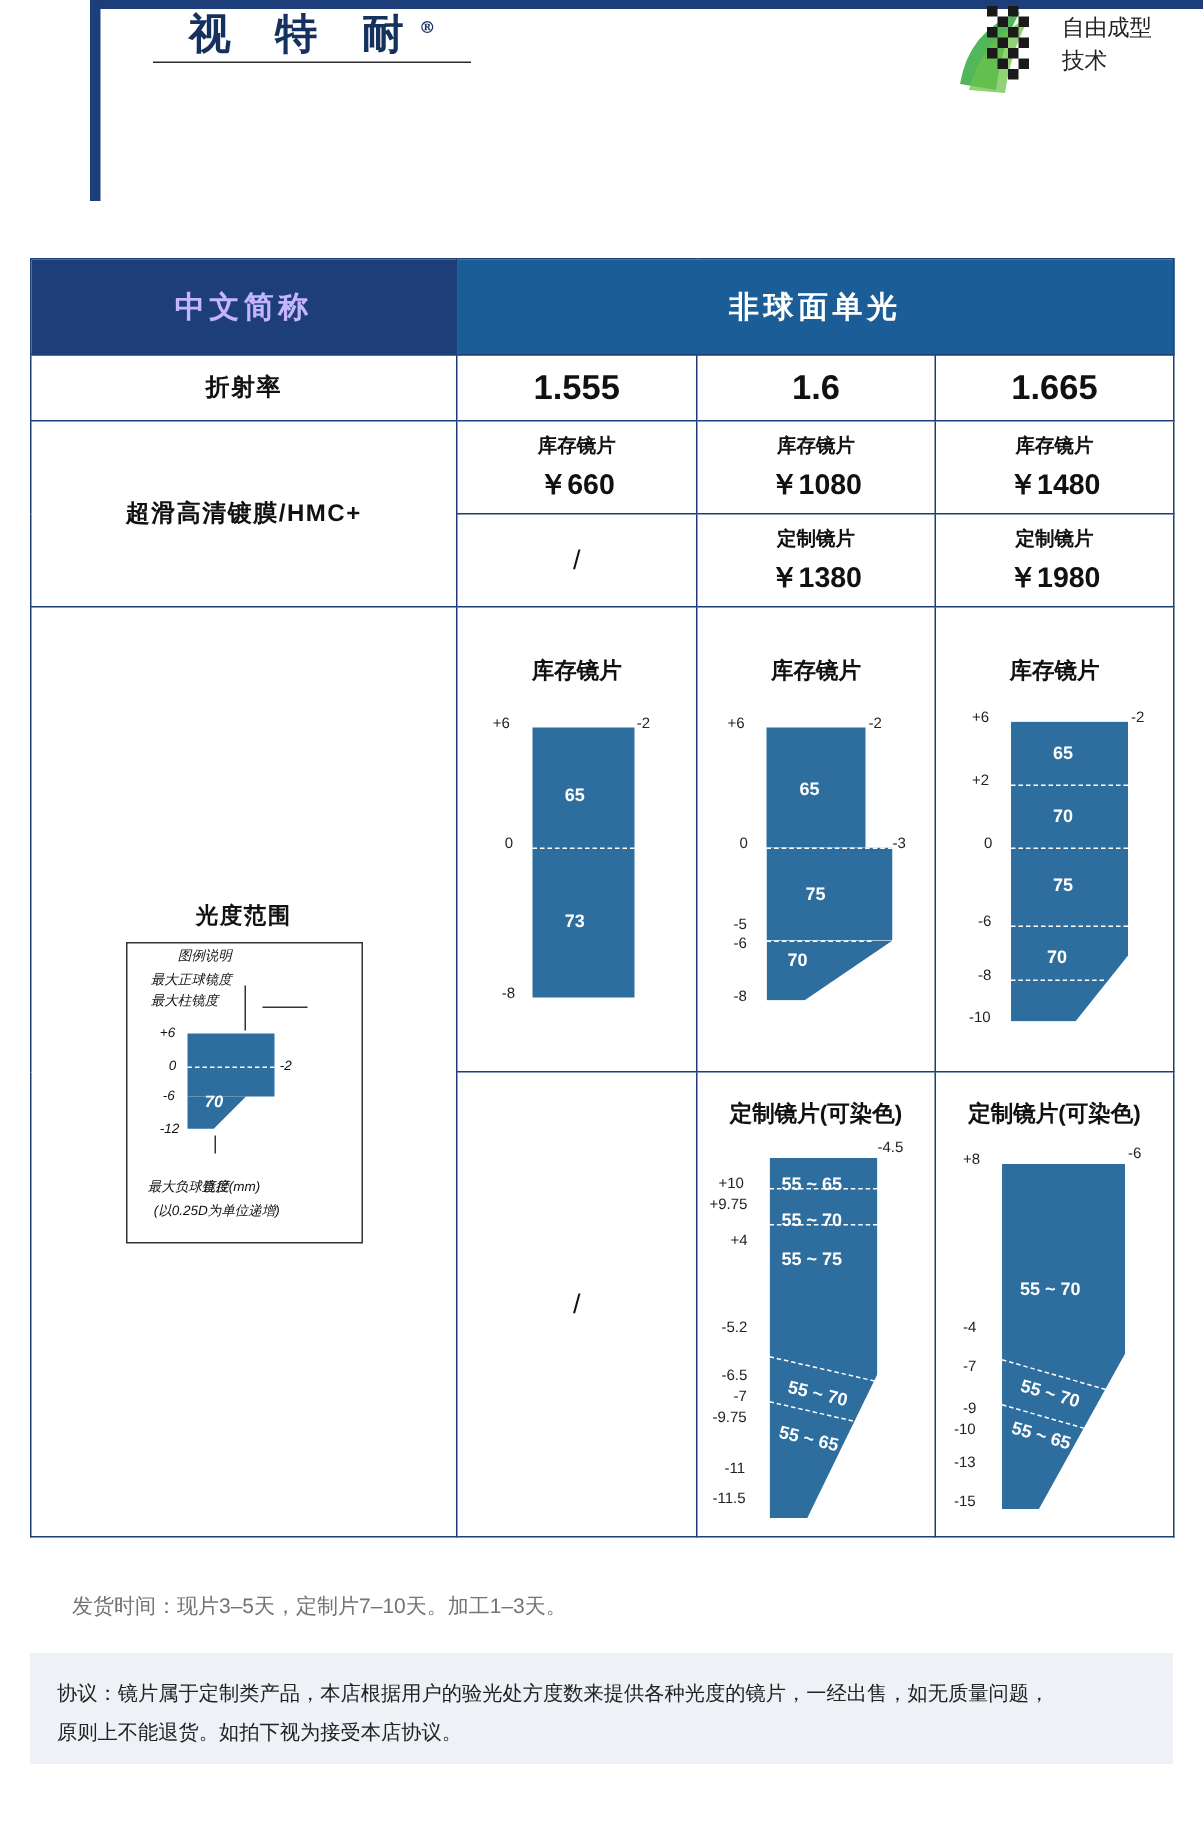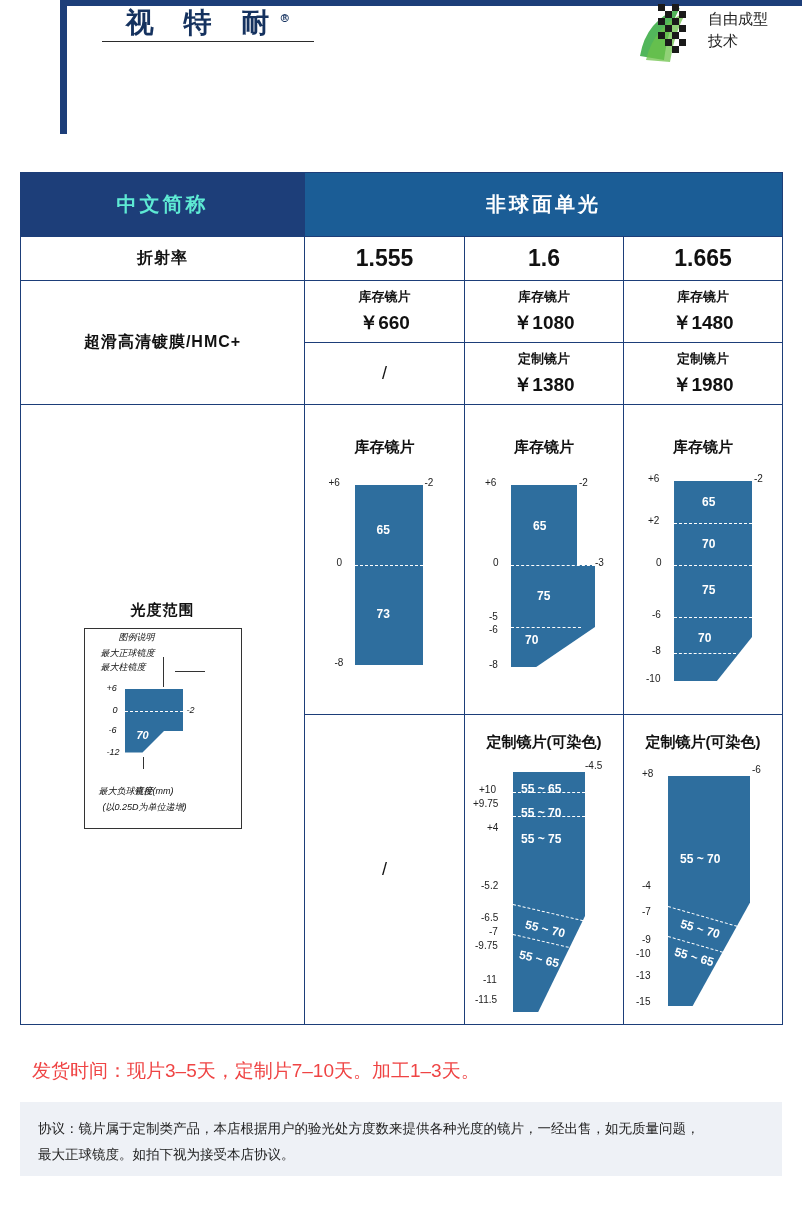--- a/index.html
+++ b/index.html
@@ -59,21 +59,21 @@
     width: 762px;
     border-collapse: collapse;
     table-layout: fixed;
   }
   .tbl td, .tbl th {
     border: 1px solid #1d3e79;
     text-align: center;
     vertical-align: middle;
   }
   .hdr-left {
-    background: #1d3e79; color: #5eead4;
+    background: #1d3e79; color: #c4b5fd;
     font-size: 20px; font-weight: bold; letter-spacing: 3px;
     height: 64px;
   }
   .hdr-right {
     background: #1b5d96; color: #fff;
     font-size: 20px; font-weight: bold; letter-spacing: 3px;
   }
   .row-label {
     font-size: 16px; font-weight: bold; letter-spacing: 1px;
   }
@@ -93,23 +93,23 @@
   
   .legend-box {
     position: relative; width: 158px; margin: 0 auto;
     border: 1px solid #333; padding: 6px 4px 8px;
   }
   .legend-title { font-size: 15px; font-weight: bold; margin-bottom: 8px; letter-spacing: 1px; }
   .lg-t { position: absolute; font-size: 9px; color: #111; white-space: nowrap; }
 
   
   .ship {
-    position: absolute; left: 20px; top: 1052px; width: 762px; height: 38px;
+    position: absolute; left: 36px; top: 1052px; width: 762px; height: 38px;
     display: flex; align-items: center; padding-left: 12px;
-    font-size: 19px; color: #ef4444;
+    font-size: 14px; color: #737373;
   }
   .agree {
     position: absolute; left: 20px; top: 1102px; width: 762px; height: 74px;
     background: #eef1f6;
     padding: 14px 18px;
     font-size: 13.5px; line-height: 26px; color: #222;
   }
 </style>
 </head>
 <body>
@@ -339,14 +339,14 @@
         </div>
       </td>
     </tr>
   </tbody>
 </table>
 
 <div class="ship">发货时间：现片3–5天，定制片7–10天。加工1–3天。</div>
 
 <div class="agree">
   <div>协议：镜片属于定制类产品，本店根据用户的验光处方度数来提供各种光度的镜片，一经出售，如无质量问题，</div>
-  <div>最大正球镜度。如拍下视为接受本店协议。</div>
+  <div>原则上不能退货。如拍下视为接受本店协议。</div>
 </div>
 
 </body></html>

